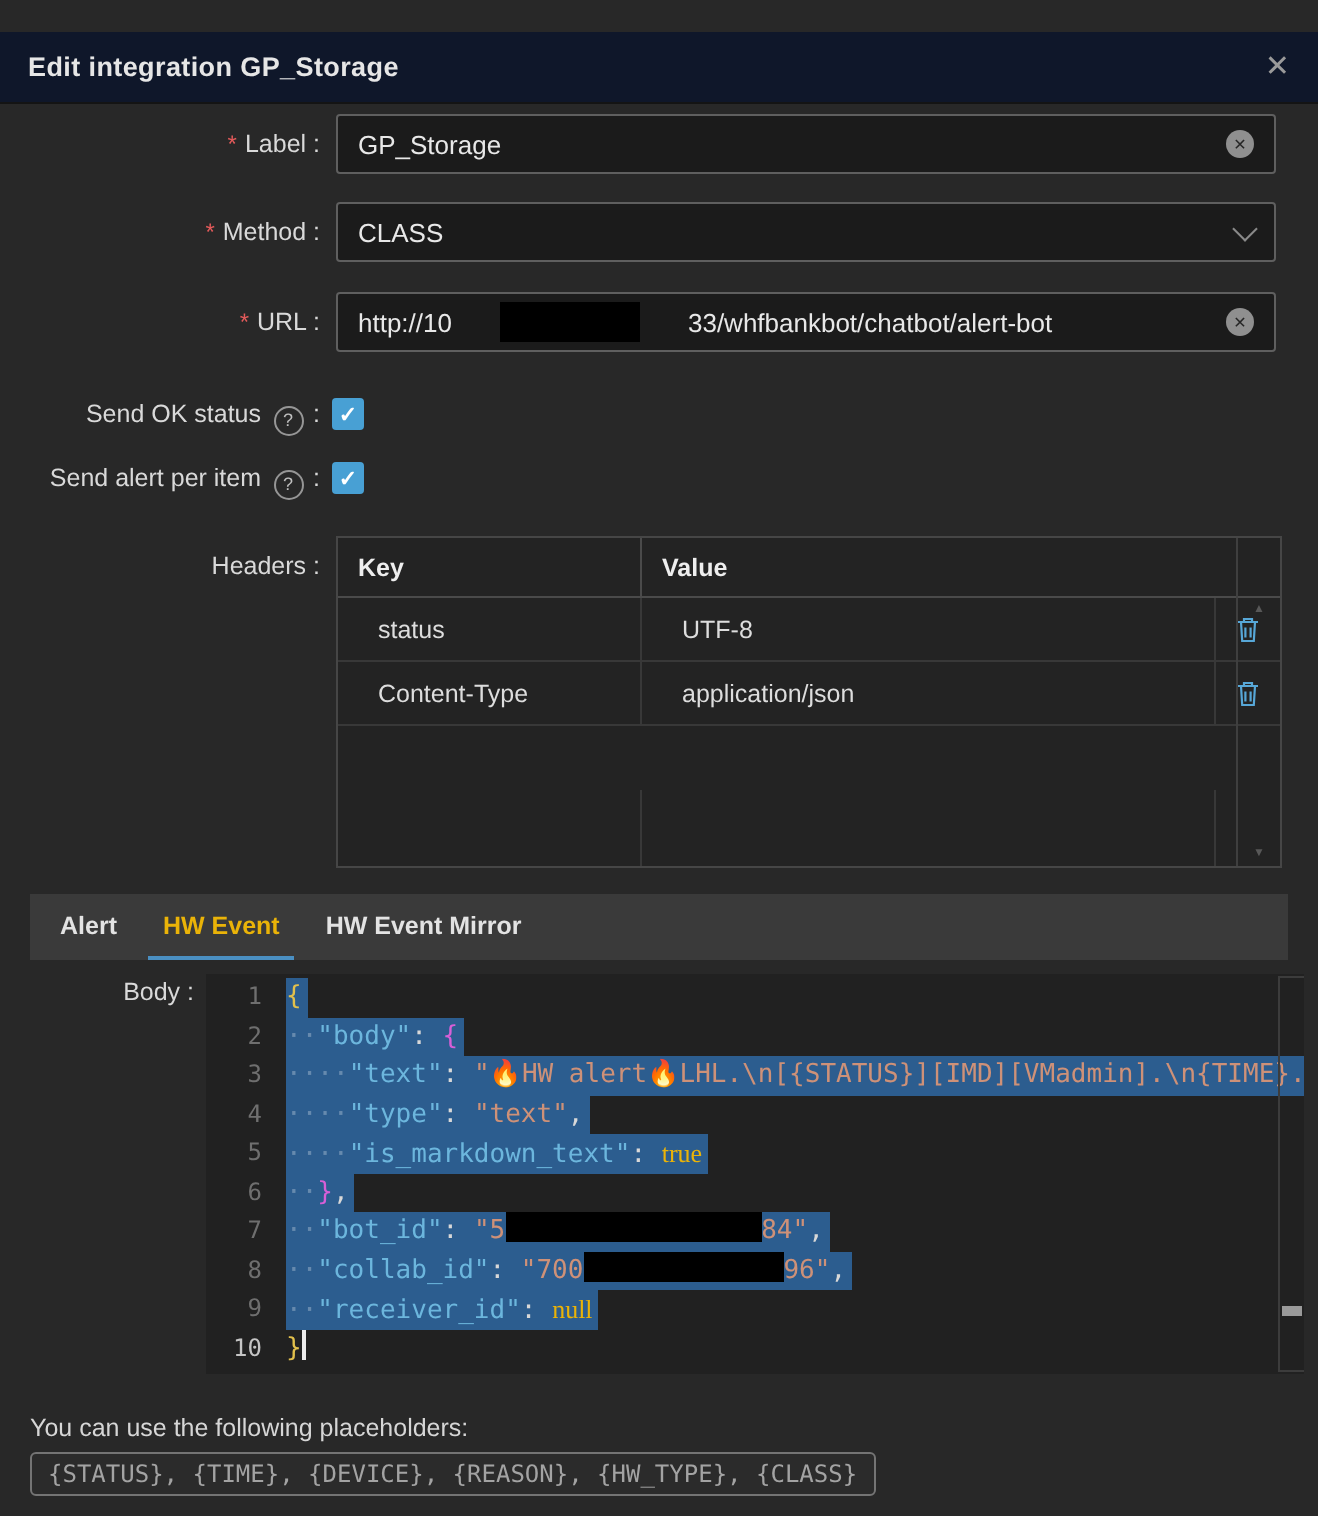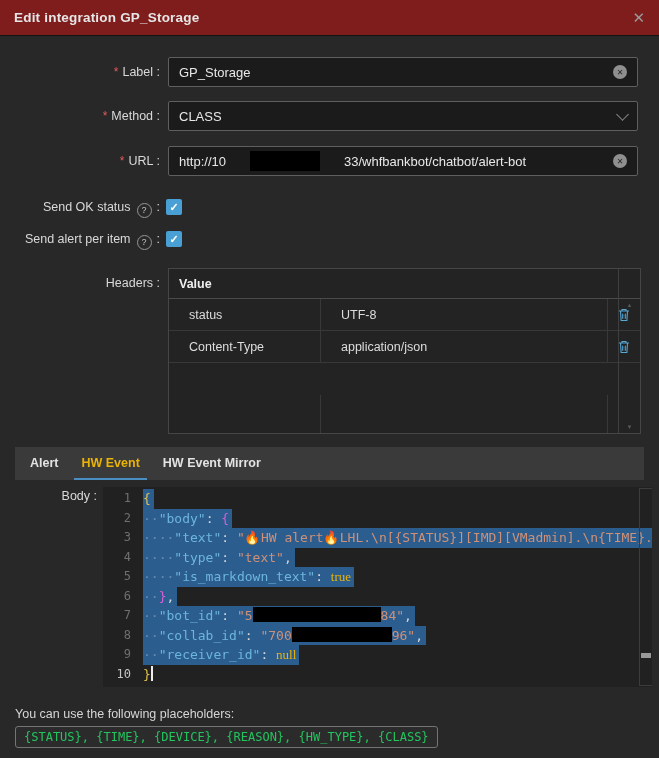--- a/index.html
+++ b/index.html
@@ -2,21 +2,21 @@
 <html><head>
 <meta charset="utf-8">
 <style>
   html,body{margin:0;padding:0;}
   body{
     width:659px;height:758px;position:relative;overflow:hidden;
     background:#282828;color:#ddd;
     font-family:"Liberation Sans",sans-serif;
   }
   
-  .titlebar{position:absolute;left:0;top:0;right:0;height:36px;background:#7f1d1d;
+  .titlebar{position:absolute;left:0;top:16px;right:0;height:36px;background:#0f172a;
     display:flex;align-items:center;padding:0 14px;box-sizing:border-box;border-bottom:1px solid #141414;}
   .title{font-size:13.5px;font-weight:bold;color:#e6e6e6;letter-spacing:.2px;}
   .close{margin-left:auto;color:#9a9a9a;font-size:15px;line-height:1;cursor:pointer;}
   
   .lab{position:absolute;left:0;width:160px;text-align:right;font-size:12.5px;color:#d9d9d9;line-height:30px;white-space:nowrap;}
   .req{color:#e25a5a;margin-right:4px;font-size:12px;}
   .help{display:inline-flex;width:13px;height:13px;border:1px solid #969696;border-radius:50%;
     font-size:9px;color:#c0c0c0;align-items:center;justify-content:center;vertical-align:-2px;margin:0 5px 0 6px;}
   
   .input{position:absolute;left:168px;width:470px;height:30px;background:#1b1b1b;border:1px solid #5f5f5f;
@@ -67,21 +67,21 @@
   .tok-kw{color:#eab308;font-family:Liberation Serif, serif;}
   .tok-b1{color:#e2c04c;}
   .tok-b2{color:#d75fd7;}
   .tok-ws{color:rgba(255,255,255,.28);}
   .redact-inline{display:inline-block;height:15px;background:#000;vertical-align:-2px;}
   .ed-cursor{display:inline-block;width:2px;height:15px;background:#ececec;vertical-align:-2px;margin-left:0px;}
   .ed-scrolltrack{position:absolute;right:0;top:1px;bottom:1px;width:12px;border-left:1px solid #3c3c3c;border-top:1px solid #3c3c3c;border-bottom:1px solid #3c3c3c;}
   .ed-scrollthumb{position:absolute;right:1px;bottom:27px;width:10px;height:5px;background:#9a9a9a;}
   
   .hint{position:absolute;left:15px;top:707px;font-size:12.5px;color:#d6d6d6;}
-  .badge{position:absolute;left:15px;top:726px;font-family:"DejaVu Sans Mono",monospace;font-size:12px;color:#22c55e;
+  .badge{position:absolute;left:15px;top:726px;font-family:"DejaVu Sans Mono",monospace;font-size:12px;color:#a3a3a3;
     background:#2b2b2b;border:1px solid #747474;border-radius:3px;padding:3px 8px;}
 </style>
 </head>
 <body>
 
 <div class="titlebar">
   <span class="title">Edit integration GP_Storage</span>
   <span class="close">✕</span>
 </div>
 
@@ -125,20 +125,21 @@
       <span>?</span>
     </span><span>:</span>
 </div>
 <div class="cb" style="top:231px">
   <span>✓</span>
 </div>
 
 <div class="lab" style="top:268px">Headers :</div>
 <div class="htable">
   <div class="trow head" style="top:0;height:30px">
+    <div class="tc-key">Key</div>
     <div class="tc-val">Value</div>
   </div>
   <div class="trow" style="top:30px;height:32px">
     <div class="tc-key">status</div>
     <div class="tc-val">UTF-8</div>
     <div class="tc-act">
         <button class="trash-btn"><svg width="12" height="14" viewBox="0 0 12 14">
             <path d="M1 3h10M4 3V1.5h4V3M2.5 3l.6 9.5h5.8L9.5 3M4.7 5.7v5M7.3 5.7v5" stroke="#57a7d7" fill="none" stroke-width="1.1"></path>
           </svg></button>
       </div>

